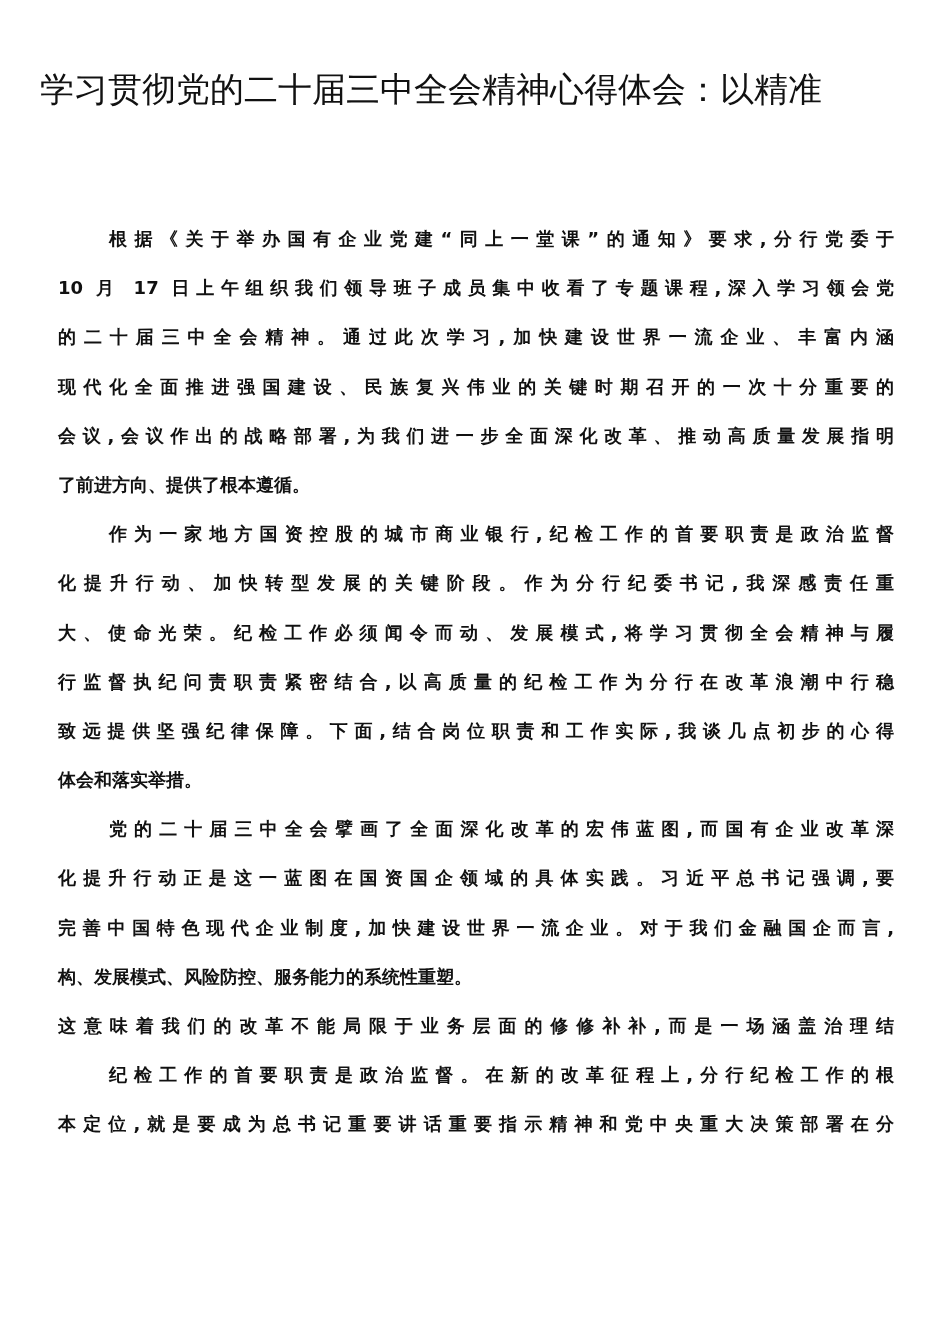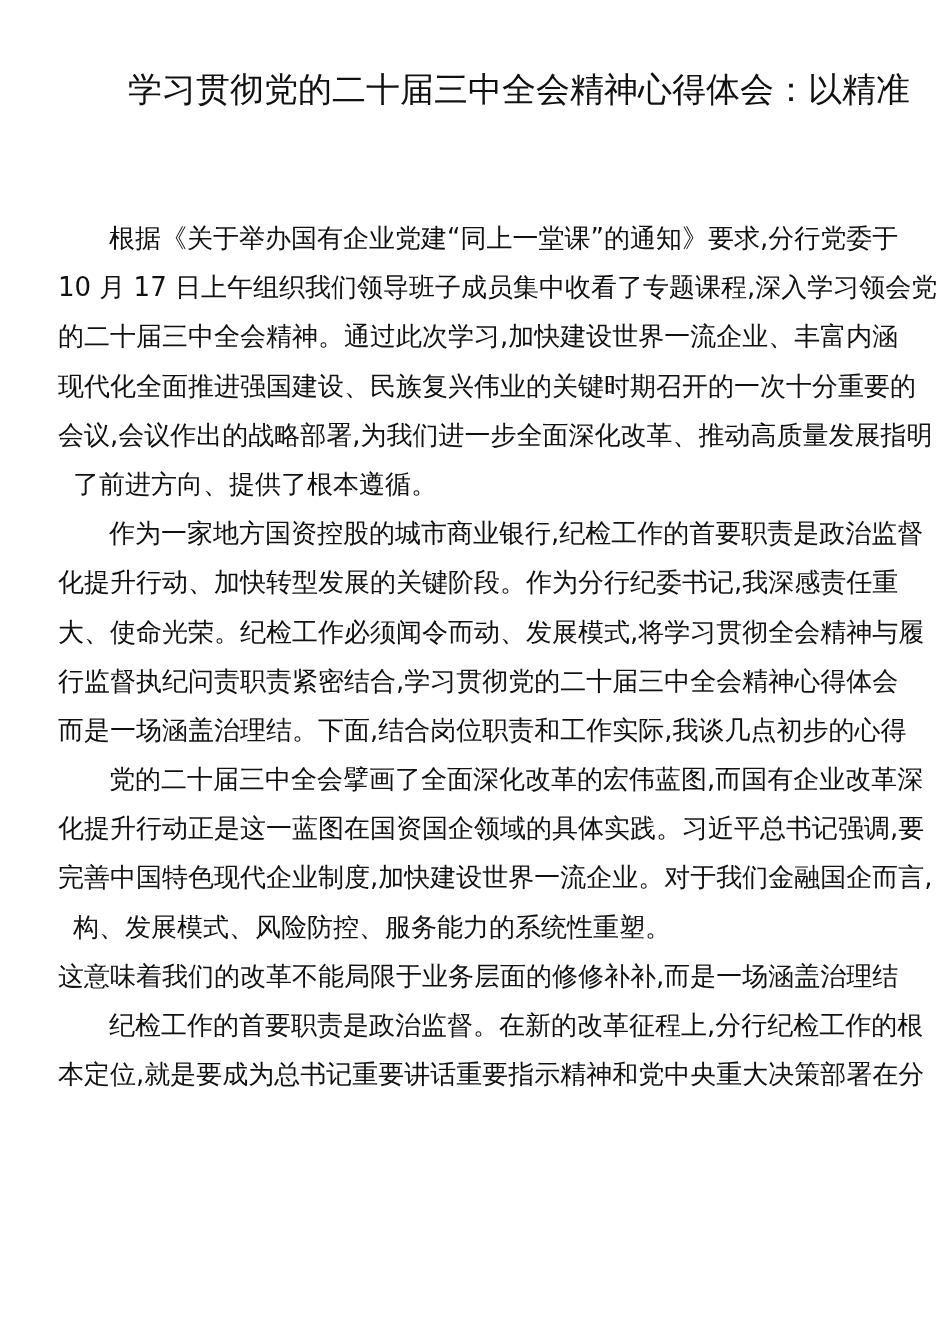--- a/index.html
+++ b/index.html
@@ -1,23 +1,23 @@
 <!DOCTYPE html>
 <html><head>
 <meta charset="utf-8">
 <style>
   html, body { margin: 0; padding: 0; background: #ffffff; }
   body { width: 950px; height: 1344px; overflow: hidden; position: relative;
          font-family: "DejaVu Sans", "Liberation Sans", sans-serif; color: #111111; }
-  .title { position: absolute; left: 40px; width: 870px; top: 64px; text-align: right;
+  .title { position: absolute; left: 40px; width: 870px; top: 64px; text-align: left;
            font-size: 34px; line-height: 50px; letter-spacing: 0px; }
   .body { position: absolute; left: 58px; width: 836px; top: 214px; }
-  .line { height: 49.2px; line-height: 49.2px; font-size: 26px; white-space: nowrap;
-          text-align: justify; text-align-last: justify; }
-  .line.last { text-align-last: left; margin-left: 15px; }
+  .line { height: 49.2px; line-height: 49.2px; font-size: 18px; white-space: nowrap;
+          text-align: justify; text-align-last: justify; font-weight: bold; }
+  .line.last { text-align-last: left; }
   .line.indent { padding-left: 51px; }
   .line.heading { text-align-last: left; }
 </style>
 </head>
 <body>
 
 <div class="title">
   <div>学习贯彻党的二十届三中全会精神心得体会：以精准</div>
 </div>
 
@@ -29,22 +29,23 @@
     <div class="line">的二十届三中全会精神。通过此次学习,加快建设世界一流企业、丰富内涵</div>
     <div class="line">现代化全面推进强国建设、民族复兴伟业的关键时期召开的一次十分重要的</div>
     <div class="line">会议,会议作出的战略部署,为我们进一步全面深化改革、推动高质量发展指明</div>
     <div class="line last">了前进方向、提供了根本遵循。</div>
   </div>
 
   <div>
     <div class="line indent">作为一家地方国资控股的城市商业银行,纪检工作的首要职责是政治监督</div>
     <div class="line">化提升行动、加快转型发展的关键阶段。作为分行纪委书记,我深感责任重</div>
     <div class="line">大、使命光荣。纪检工作必须闻令而动、发展模式,将学习贯彻全会精神与履</div>
-    <div class="line">行监督执纪问责职责紧密结合,学习贯彻党的二十届三中全会精神心得体会</div>
-    <div class="line">而是一场涵盖治理结。下面,结合岗位职责和工作实际,我谈几点初步的心得</div>
+    <div class="line">行监督执纪问责职责紧密结合,以高质量的纪检工作为分行在改革浪潮中行稳</div>
+    <div class="line">致远提供坚强纪律保障。下面,结合岗位职责和工作实际,我谈几点初步的心得</div>
+    <div class="line last">体会和落实举措。</div>
   </div>
 
 
   <div>
     <div class="line indent">党的二十届三中全会擘画了全面深化改革的宏伟蓝图,而国有企业改革深</div>
     <div class="line">化提升行动正是这一蓝图在国资国企领域的具体实践。习近平总书记强调,要</div>
     <div class="line">完善中国特色现代企业制度,加快建设世界一流企业。对于我们金融国企而言,</div>
     <div class="line last">构、发展模式、风险防控、服务能力的系统性重塑。</div>
     <div class="line">这意味着我们的改革不能局限于业务层面的修修补补,而是一场涵盖治理结</div>
   </div>

